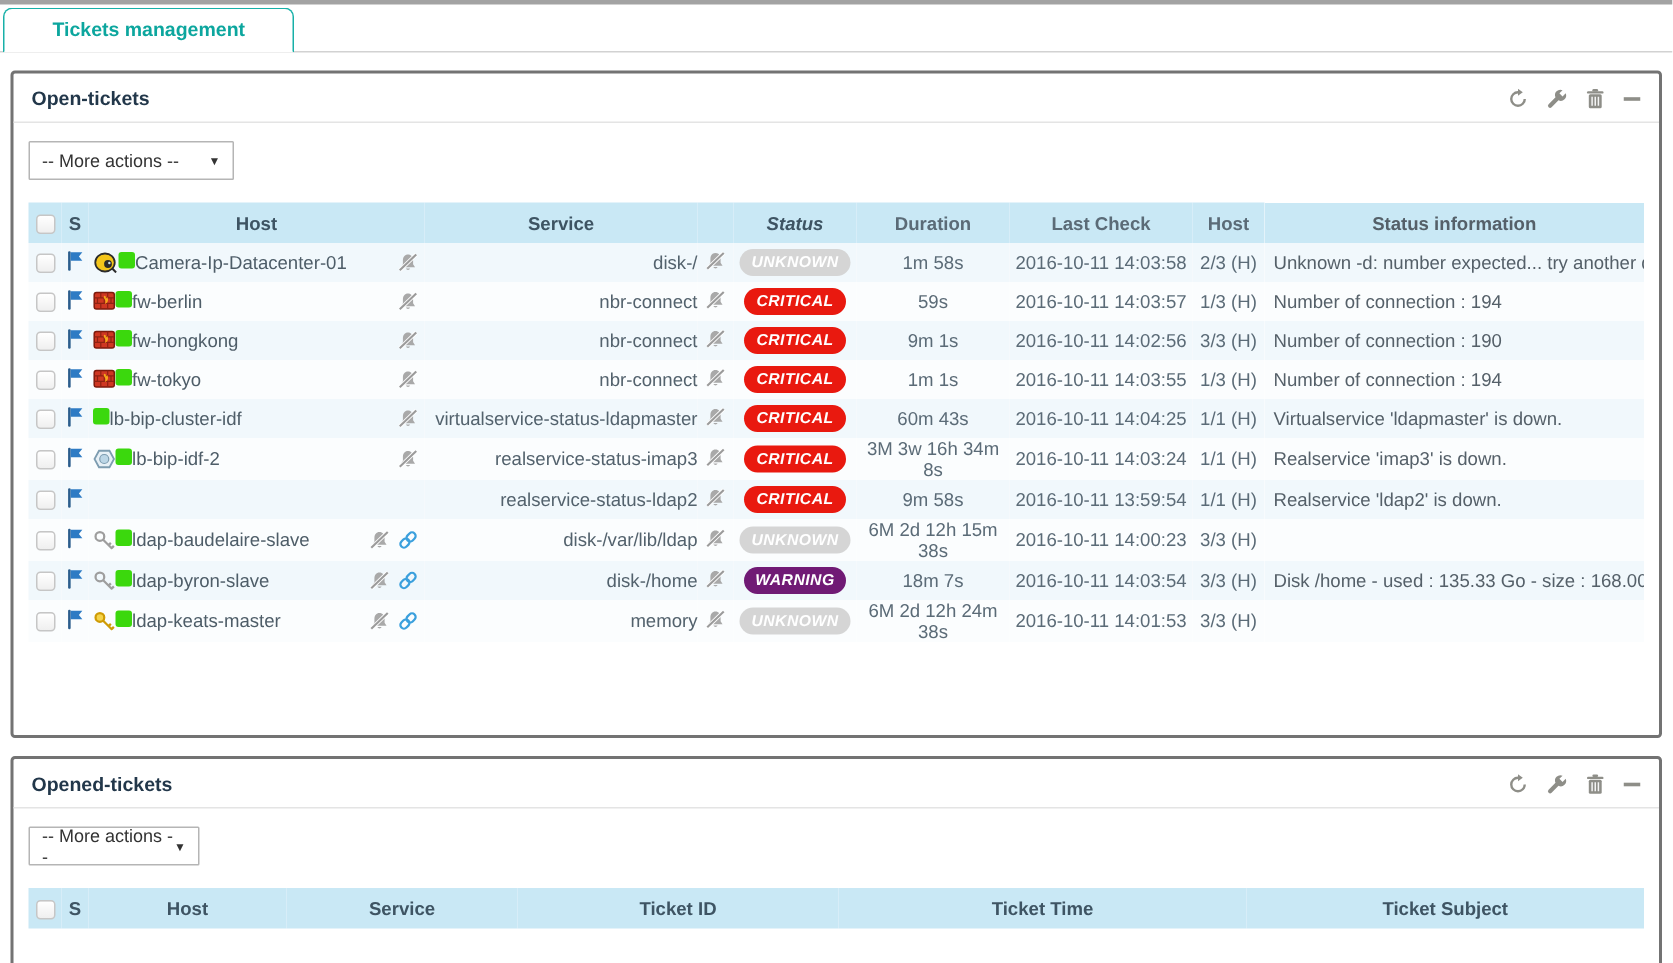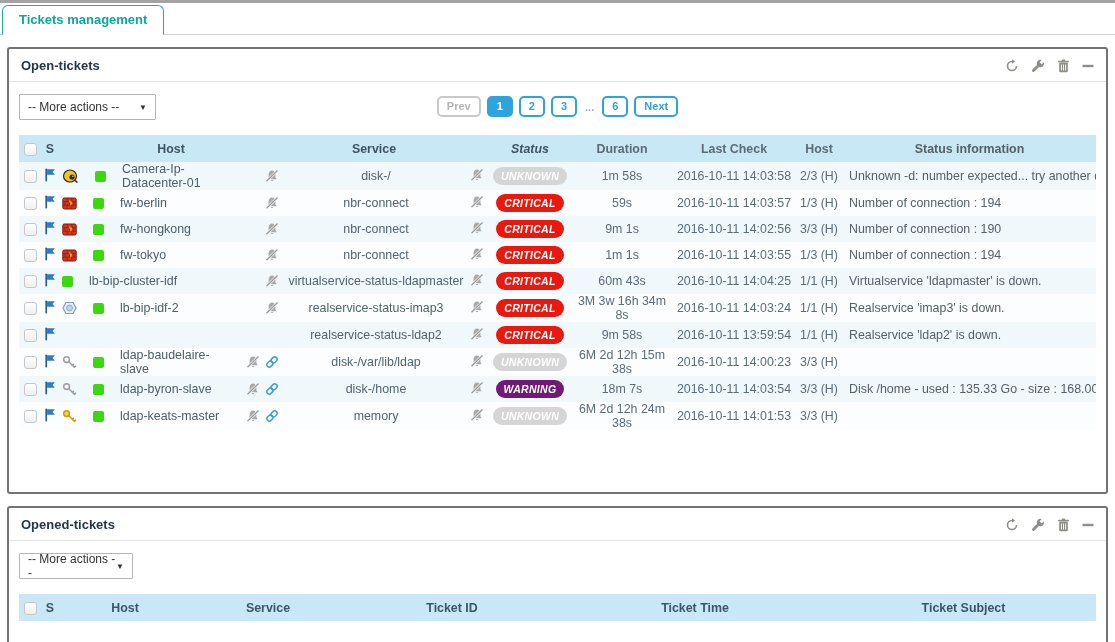--- a/index.html
+++ b/index.html
@@ -2,21 +2,21 @@
 <html><head>
 <meta charset="utf-8">
 <style>
   * { box-sizing: border-box; margin: 0; padding: 0; }
   html, body { width: 1115px; height: 642px; overflow: hidden; background: #fff;
     font-family: "Liberation Sans", "DejaVu Sans", sans-serif; }
   .topbar { height: 3px; background: #a3a3a3; }
   .tabs { display: flex; align-items: flex-end; border-bottom: 1px solid #d2d2d2;
     padding: 4px 0 0 2px; height: 32px; }
   .tab { background: #fff; border: 1px solid #17b0a8; border-bottom: 1px solid #fff;
-    border-radius: 6px 6px 0 0; margin-bottom: -1px; padding: 6px 16px 7px;
+    border-radius: 6px 6px 0 0; margin-bottom: -1px; padding: 6px 32px 7px;
     font-size: 13px; font-weight: bold; color: #0ca69e; cursor: pointer; position: relative; z-index: 2; }
   .content { padding: 0 7px; }
   .panel { border: 2px solid #737373; border-radius: 3px; background: #fff; margin-top: 12px; }
   .panel-header { display: flex; justify-content: space-between; align-items: center;
     padding: 9px 12px 8px; border-bottom: 1px solid #e4e4e4; }
   .panel-title { font-size: 13px; font-weight: bold; color: #22374a; }
   .panel-tools { display: flex; gap: 12px; align-items: center; }
   .tool { cursor: pointer; display: inline-flex; align-items: center; }
   .panel-body { padding: 12px 10px 0; position: relative; }
   .toolbar-row { position: relative; height: 27px; }
@@ -34,29 +34,29 @@
   .pellipsis { color: #9aa7b0; font-size: 11px; font-weight: bold; padding: 0 2px; }
   table { border-collapse: collapse; width: 100%; margin-top: 14px; table-layout: fixed; }
   thead th { background: #c9e8f5; color: #3e5463; font-size: 12.4px; font-weight: bold;
     height: 27px; text-align: center; }
   tbody td { height: 26px; font-size: 12.4px; color: #53626d; vertical-align: middle; }
   tbody tr:nth-child(odd)  { background: #f1f8fc; }
   tbody tr:nth-child(even) { background: #fbfdfe; }
   .c-cb { width: 22px; text-align: center; }
   .c-flag { width: 18px; text-align: center; }
   .c-host { width: 224px; }
-  .c-svc { width: 182px; padding-left: 4px; text-align: center; }
+  .c-svc { width: 182px; padding-left: 4px; text-align: right; }
   .c-sbell { width: 24px; text-align: center; }
   .c-status { width: 82px; text-align: center; font-style: italic; }
   .c-dur { width: 102px; text-align: center; color: #5b6b77; }
   .c-last { width: 122px; text-align: center; color: #5b6b77; }
   .c-tries { width: 48px; text-align: center; color: #5b6b77; }
   .c-info { text-align: left; padding-left: 6px; color: #556069; overflow: hidden; white-space: nowrap; }
   th.c-info, th.c-host, th.c-svc { text-align: center; padding-left: 0; }
-  .hostcell { display: flex; align-items: center; gap: 16px; padding-left: 3px; }
+  .hostcell { display: flex; align-items: flex-start; gap: 0; padding-left: 3px; }
   .hname { color: #4e5d68; cursor: pointer; }
   .svcname { cursor: pointer; }
   .dot { width: 11px; height: 11px; border-radius: 2px; background: #3bd80d; display: inline-block; flex: none; }
   .hbells { margin-left: auto; display: flex; align-items: center; gap: 5px; padding-right: 4px; }
   .cb { display: inline-block; width: 13px; height: 13px; border: 1px solid #c6c6c6;
     border-radius: 3px; background: linear-gradient(#fff, #efefef); cursor: pointer; vertical-align: middle; }
   .badge { display: inline-block; min-width: 60px; padding: 3px 8px; border-radius: 11px;
     color: #fff; font-size: 10.5px; font-weight: bold; letter-spacing: 0.3px; text-align: center; }
   .icon { display: inline-flex; align-items: center; justify-content: center; flex: none; }
   .pad-bottom-open { height: 62px; }
@@ -102,29 +102,20 @@
               <rect x="0.5" y="5.8" width="11" height="2.4" fill="#8e8e88"></rect>
             </svg>
         </span>
       </span>
     </div>
     <div class="panel-body">
       <div class="toolbar-row">
         <div class="fselect">
           <span>-- More actions --</span>
           <span class="arrow">▼</span>
-        </div>
-        <div class="pagination">
-          <span class="pbtn prev">Prev</span>
-          <span class="pbtn active">1</span>
-          <span class="pbtn">2</span>
-          <span class="pbtn">3</span>
-          <span class="pellipsis">...</span>
-          <span class="pbtn">6</span>
-          <span class="pbtn">Next</span>
         </div>
       </div>
 
       <table>
         <thead>
           <tr>
             <th class="c-cb"><span class="cb"></span></th>
             <th class="c-flag">S</th>
             <th class="c-host">Host</th>
             <th class="c-svc">Service</th>

